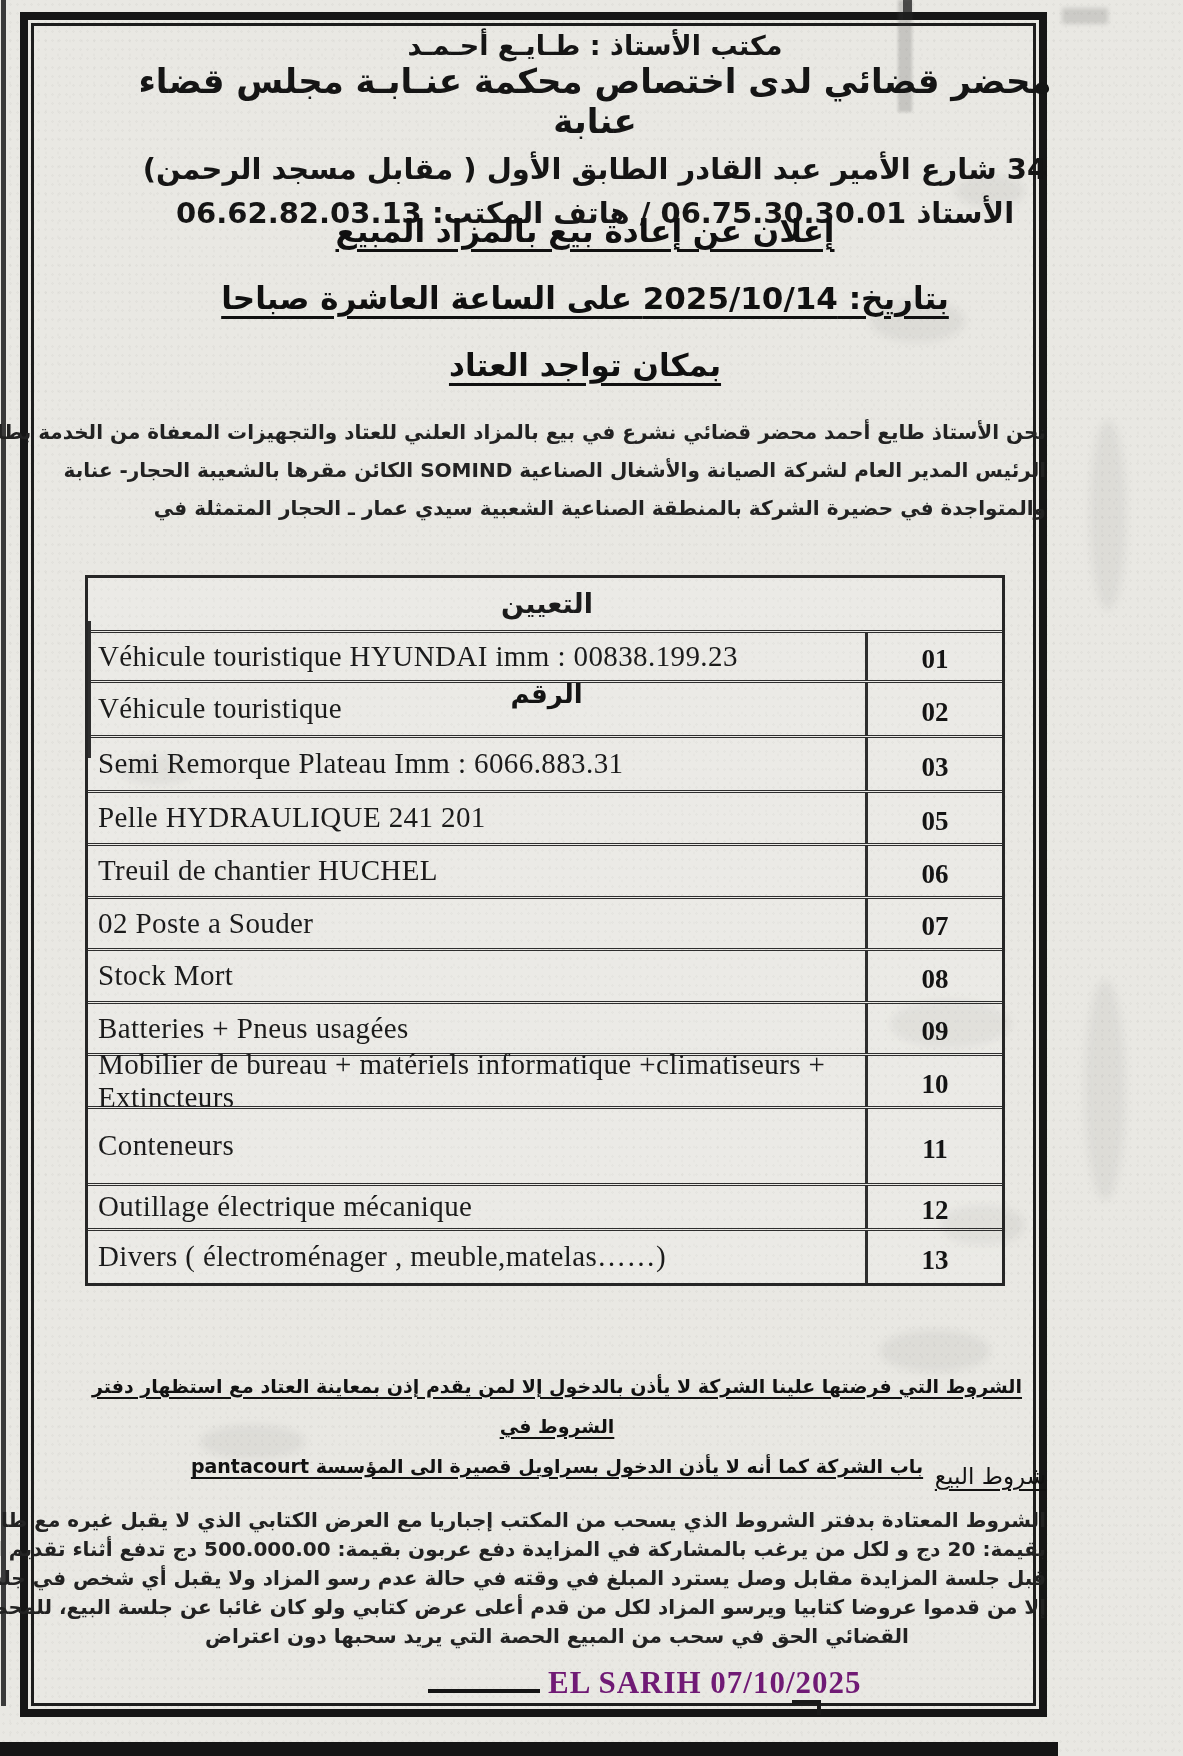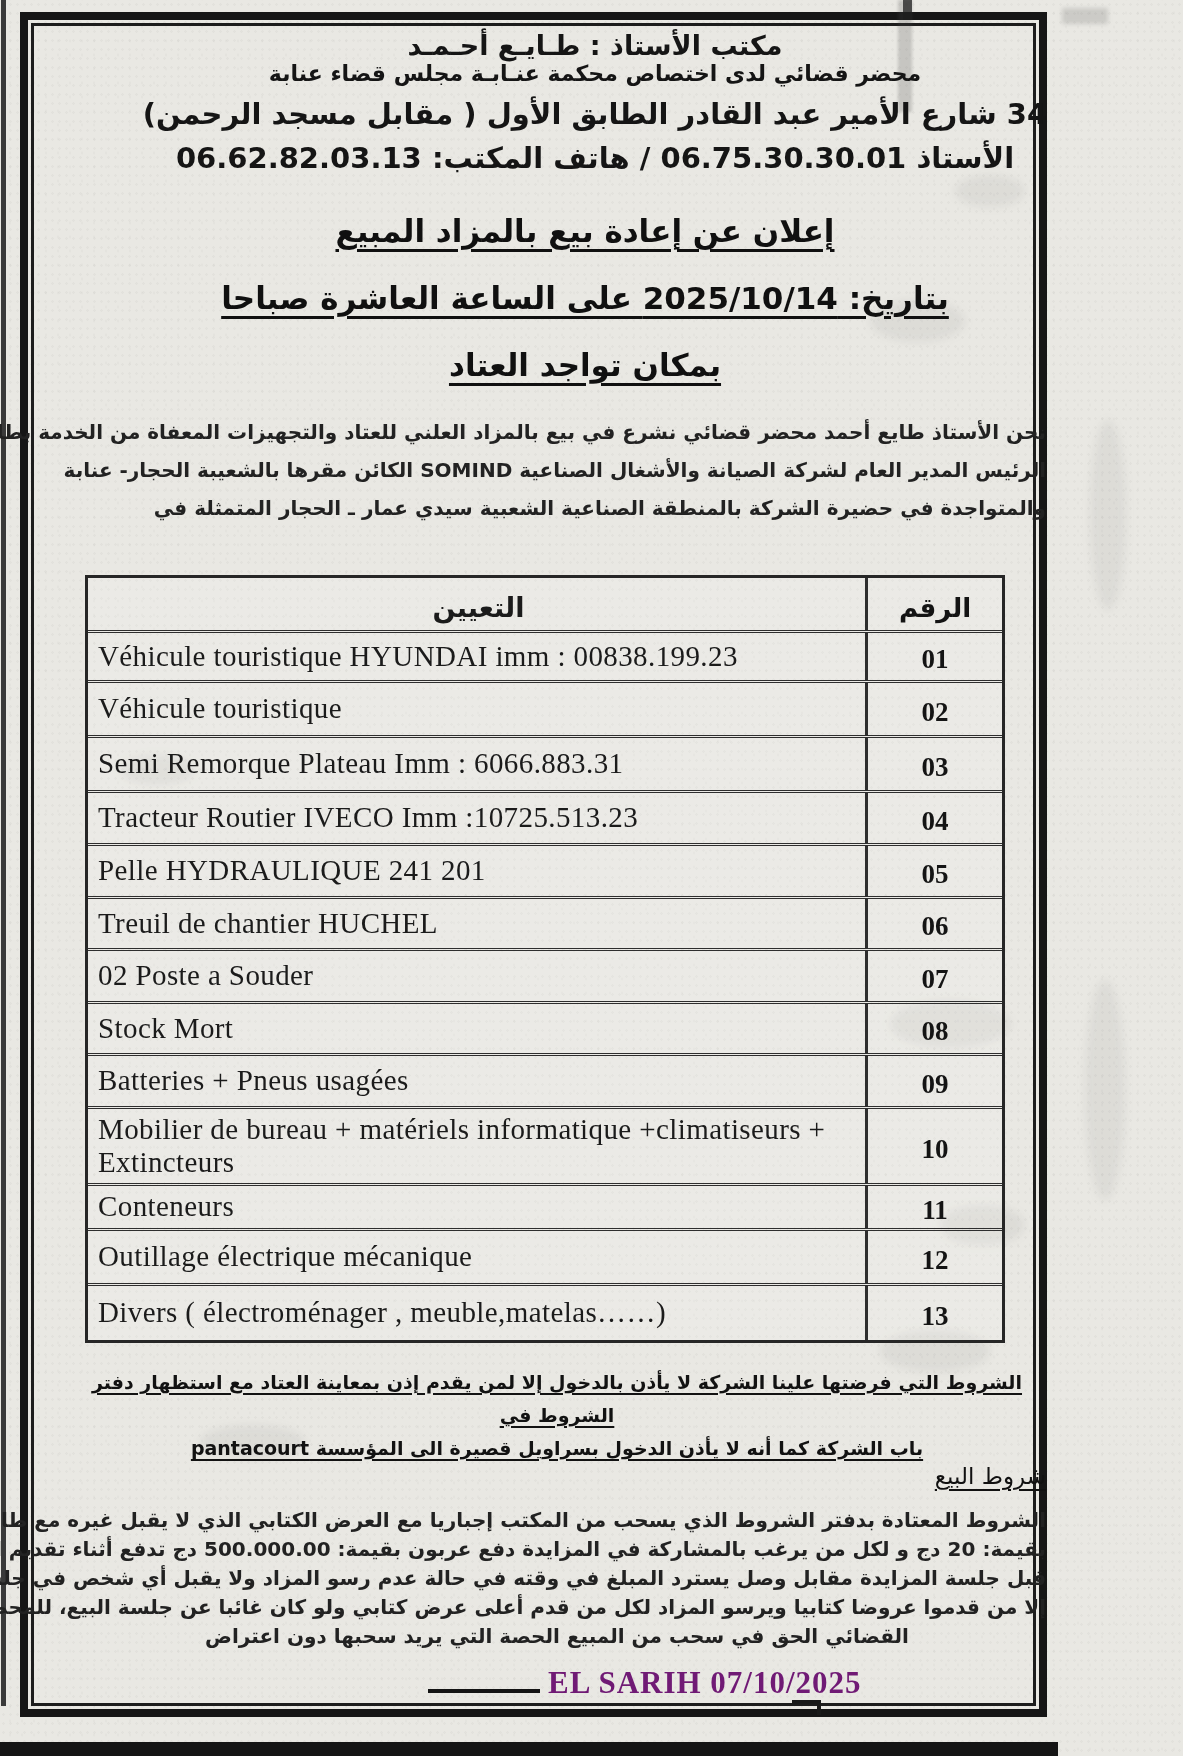--- a/index.html
+++ b/index.html
@@ -20,55 +20,55 @@
     position:absolute;left:20px;top:12px;width:1027px;height:1705px;
     box-sizing:border-box;border:8px solid #161616;
   }
   .doc-inner{position:absolute;inset:3px;border:3px solid #1d1d1d;}
   
   .smudge{position:absolute;border-radius:50%;filter:blur(4px);background:rgba(95,95,95,0.09);}
   .smudge.dark{background:rgba(70,70,70,0.18);filter:blur(2px);border-radius:2px;}
   
   .hdr{position:absolute;left:100px;top:30px;width:990px;text-align:center;direction:rtl;font-weight:bold;color:#151515;}
   .hdr-l1{font-size:27px;margin-bottom:0;}
-  .hdr-l2{font-size:22px;margin-bottom:11px;}
+  .hdr-l2{font-size:34px;margin-bottom:11px;}
   .hdr-l3{font-size:29px;margin-bottom:10px;}
   .hdr-l4{font-size:29px;}
   
   .titles{position:absolute;left:90px;top:213px;width:990px;text-align:center;direction:rtl;font-weight:bold;color:#101010;}
   .title-line{font-size:31px;margin-bottom:31px;text-decoration:underline;text-decoration-thickness:3px;text-underline-offset:7px;}
   
   .intro{position:absolute;left:68px;top:413px;width:978px;direction:rtl;text-align:right;font-weight:bold;font-size:20px;line-height:38px;color:#222;white-space:nowrap;}
   
   .jtable{position:absolute;left:85px;top:575px;width:920px;box-sizing:border-box;border:3px solid #262626;background:rgba(255,255,255,0.12);}
   .trow{display:flex;box-sizing:border-box;border-top:3px double #2e2e2e;}
   .trow:first-child{border-top:none;}
   .tc-desc{flex:1 1 auto;display:flex;align-items:center;direction:ltr;text-align:left;
     font-family:"Liberation Serif","DejaVu Serif",serif;font-size:29px;letter-spacing:0.4px;
     padding:2px 6px 2px 10px;color:#1b1b1b;line-height:1.15;}
   .tc-num{flex:0 0 137px;box-sizing:border-box;border-left:3px solid #2e2e2e;display:flex;align-items:center;justify-content:center;
     font-family:"Liberation Serif","DejaVu Serif",serif;font-size:27px;font-weight:bold;color:#141414;padding-top:6px;}
   .trow.thead .tc-desc{justify-content:center;text-align:center;font-family:"DejaVu Sans",sans-serif;font-size:27px;font-weight:bold;direction:rtl;padding-top:10px;}
   .trow.thead .tc-num{font-family:"DejaVu Sans",sans-serif;font-size:26px;font-weight:bold;direction:rtl;padding-top:8px;}
-  .trow:nth-child(1){height:52px;}
+  .trow:nth-child(1){height:52px;flex-direction:column;}
   .trow:nth-child(2){height:50px;}
   .trow:nth-child(3){height:55px;}
   .trow:nth-child(4){height:55px;}
   .trow:nth-child(5){height:53px;}
   .trow:nth-child(6){height:53px;}
   .trow:nth-child(7){height:52px;}
   .trow:nth-child(8){height:53px;}
   .trow:nth-child(9){height:52px;}
   .trow:nth-child(10){height:53px;}
   .trow:nth-child(11){height:77px;}
   .trow:nth-child(12){height:45px;}
   .trow:nth-child(13){height:55px;}
   .trow:nth-child(14){height:57px;}
   
-  .entry-cond{position:absolute;left:68px;top:1366px;width:978px;direction:rtl;text-align:center;font-weight:bold;font-size:19px;line-height:33px;color:#121212;}
+  .entry-cond{position:absolute;left:68px;top:1366px;width:978px;direction:rtl;text-align:center;font-weight:bold;font-size:19px;line-height:40px;color:#121212;}
   .entry-cond div{text-decoration:underline;text-decoration-thickness:2px;text-underline-offset:4px;}
   
   .terms-head{position:absolute;left:68px;top:1463px;width:978px;direction:rtl;text-align:right;font-weight:normal;font-size:23px;color:#111;}
   .terms-head span{text-decoration:underline;text-decoration-thickness:2px;text-underline-offset:5px;}
   .terms{position:absolute;left:68px;top:1506px;width:978px;direction:rtl;text-align:right;font-weight:bold;font-size:20px;line-height:29px;color:#222;white-space:nowrap;}
   .terms .centered{text-align:center;}
   
   .footer{position:absolute;left:428px;top:1665px;display:flex;align-items:flex-end;}
   .footer-rule{width:112px;height:4px;background:#141414;margin-bottom:8px;margin-right:8px;}
   .footer-sig{font-family:"Liberation Serif","DejaVu Serif",serif;font-weight:bold;font-size:31px;letter-spacing:1px;color:#701a75;white-space:nowrap;}
@@ -130,24 +130,20 @@
   </div>
   <div class="trow">
     <div class="tc-desc">Véhicule touristique</div>
     <div class="tc-num">02</div>
   </div>
   <div class="trow">
     <div class="tc-desc">Semi Remorque Plateau  Imm : 6066.883.31</div>
     <div class="tc-num">03</div>
   </div>
   <div class="trow">
-    <div class="tc-desc">Tracteur Routier IVECO  Imm :10725.513.23</div>
-    <div class="tc-num">04</div>
-  </div>
-  <div class="trow">
     <div class="tc-desc">Pelle HYDRAULIQUE 241 201</div>
     <div class="tc-num">05</div>
   </div>
   <div class="trow">
     <div class="tc-desc">Treuil de chantier HUCHEL</div>
     <div class="tc-num">06</div>
   </div>
   <div class="trow">
     <div class="tc-desc">02 Poste a Souder</div>
     <div class="tc-num">07</div>

